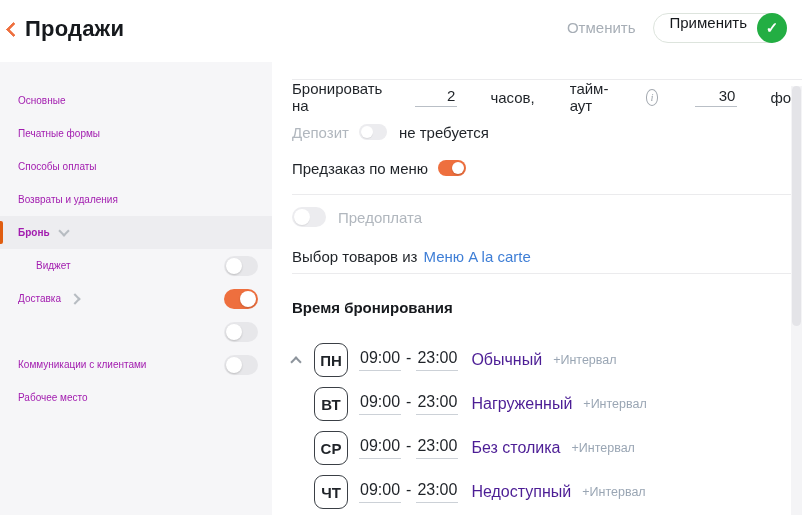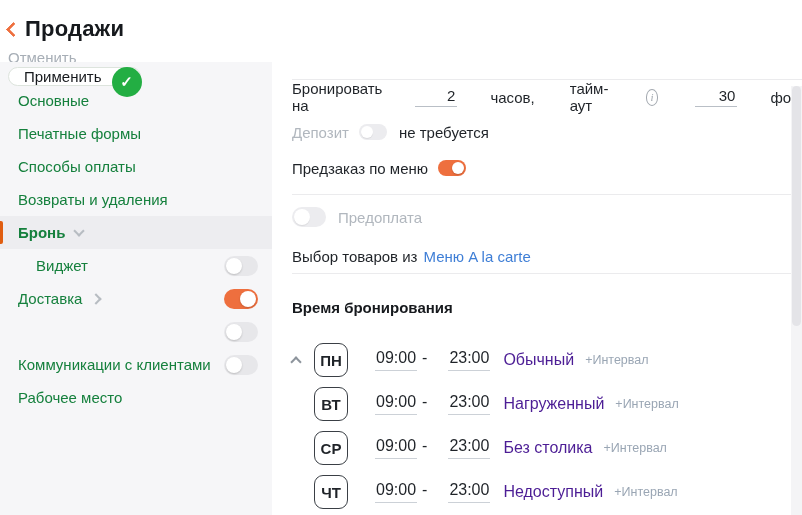--- a/index.html
+++ b/index.html
@@ -1,36 +1,36 @@
 <!DOCTYPE html>
 <html><head>
 <meta charset="utf-8">
 <style>
   * { box-sizing: border-box; margin: 0; padding: 0; }
   html,body { width:802px; height:515px; overflow:hidden; }
   body { font-family:"Liberation Sans", sans-serif; background:#ffffff; color:#1f2328; }
   .page { width:802px; height:515px; position:relative; background:#fff; }
 
   
-  .header { height:62px; display:flex; align-items:flex-start; padding:12px 16px 0 8px;flex-direction:column; }
+  .header { height:62px; display:flex; align-items:flex-start; padding:12px 16px 0 8px; }
   .back-btn { display:flex; align-items:center; margin-top:4px; cursor:pointer; }
   .chev-back { width:11px; height:11px; border-left:3px solid #ee6f3e; border-bottom:3px solid #ee6f3e; transform:rotate(45deg); border-radius:1px; margin-right:6px; }
   .page-title { font-size:22px; font-weight:bold; color:#16191d; letter-spacing:.2px; }
   .header-spacer { flex:1; }
   .cancel-btn { font-size:15px; color:#a7aeb6; margin:7px 18px 0 0; cursor:pointer; }
-  .apply-btn { position:relative; margin-top:1px; height:30px; border:1px solid #dde4dd; border-radius:16px; background:#fff; padding:0 38px 0 15px; font-size:15px; color:#16191d; display:flex; align-items:flex-end; cursor:pointer; }
+  .apply-btn { position:relative; margin-top:1px; height:30px; border:1px solid #dde4dd; border-radius:16px; background:#fff; padding:0 38px 8px 15px; font-size:15px; color:#16191d; display:flex; align-items:flex-start; cursor:pointer; }
   .apply-check { position:absolute; right:-2px; top:-1px; width:30px; height:30px; border-radius:50%; background:#23ae43; color:#fff; display:flex; align-items:center; justify-content:center; font-size:15px; font-weight:bold; }
 
   
   .content { display:flex; height:453px; }
   .sidebar { width:272px; background:#f6f6f8; padding-top:22px; flex:none; }
   .main { flex:1; position:relative; padding:0 14px 0 20px; }
 
   
-  .side-item { height:33px; display:flex; align-items:center; padding:0 14px 0 18px; font-size:15px; color:#15803d; cursor:pointer; position:relative; }
+  .side-item { height:33px; display:flex; align-items:center; padding:0 14px 0 18px; font-size:10px; color:#a21caf; cursor:pointer; position:relative; }
   .side-item .lbl { white-space:nowrap; }
   .side-item.active { background:#ededf0; font-weight:bold; }
   .side-item.active::before { content:''; position:absolute; left:0; top:5px; bottom:5px; width:3px; background:#e05d10; border-radius:0 2px 2px 0; }
   .side-item.indent { padding-left:36px; }
   .side-spacer { flex:1; }
   .chev { width:8px; height:8px; border-right:2px solid #b7bcc2; border-bottom:2px solid #b7bcc2; display:inline-block; }
   .chev.down { transform:rotate(45deg); margin:-3px 0 0 10px; }
   .chev.right { transform:rotate(-45deg); margin:0 0 0 10px; }
   .chev.up { transform:rotate(225deg); margin-top:3px; border-color:#8d949c; }
 
@@ -62,21 +62,21 @@
   .row-ppay .tg { margin-right:12px; }
 
   .bk-heading { font-size:15px; font-weight:bold; color:#16191d; margin:16px 0 8px 0; padding-top:9px; }
 
   
   .days { margin-top:22px; }
   .day-row { display:flex; align-items:center; height:44px; }
   .day-collapse { width:22px; display:flex; align-items:center; cursor:pointer; }
   .day-badge { width:34px; height:34px; border:1.5px solid #3a3f45; border-radius:9px; display:flex; align-items:center; justify-content:center; font-size:15px; font-weight:bold; color:#1f2328; flex:none; }
   .times { display:flex; align-items:baseline; margin-left:11px; }
-  .time-field { border-bottom:1px solid #ccd1d7; padding:0 1px 3px 1px; color:#1f2328; cursor:text;margin-left:16px; }
+  .time-field { border-bottom:1px solid #ccd1d7; padding:0 1px 3px 1px; color:#1f2328; cursor:text; }
   .time-sep { margin:0 5px; color:#1f2328; }
   .day-type { margin-left:13px; color:#4c1d95; cursor:pointer; }
   .add-interval { margin-left:11px; font-size:12.5px; color:#9aa6b4; cursor:pointer; }
 
   
   .scrollbar-track { position:absolute; right:0; top:86px; bottom:0; width:11px; background:#f4f4f6; }
   .scrollbar-thumb { position:absolute; right:1px; top:86px; height:240px; width:9px; border-radius:5px; background:#e4e4e8; cursor:grab; }
 </style>
 </head>
 <body>

